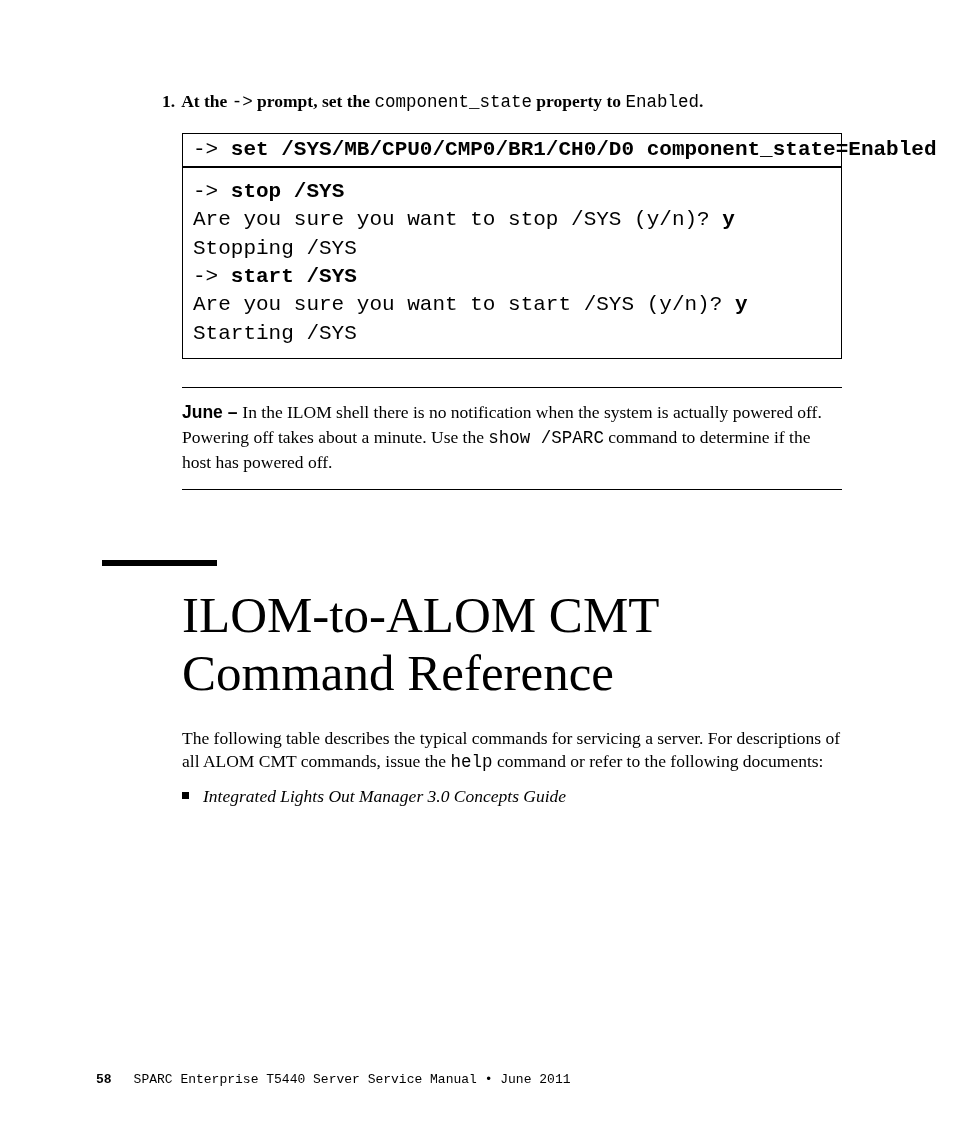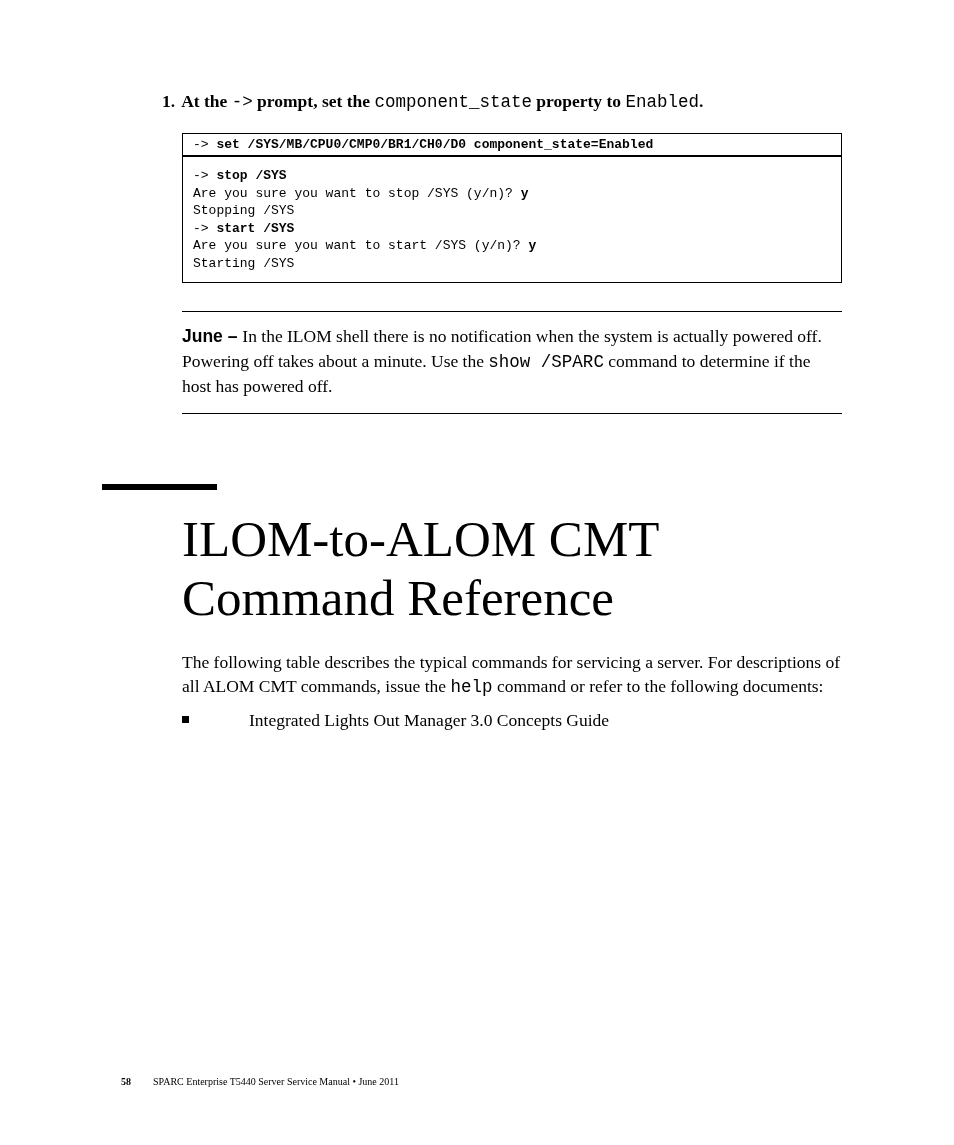--- a/index.html
+++ b/index.html
@@ -27,21 +27,21 @@
   }
   .step .num {
     font-weight: bold;
     margin-left: -20px;
     padding-right: 6px;
   }
   .codebox {
     border: 1px solid #000;
     padding: 3px 10px;
     font-family: "Courier New", Courier, monospace;
-    font-size: 13px;
+    font-size: 21px;
     line-height: 1.35;
     white-space: pre;
   }
   .codebox.small {
     padding: 2px 10px;
   }
   .codebox.multi {
     padding: 10px 10px;
   }
   .mono {
@@ -73,28 +73,28 @@
   }
   .bullet-sq {
     width: 7px;
     height: 7px;
     background: #000;
     margin-top: 7px;
     margin-right: 14px;
     flex: none;
   }
   .ital {
-    margin-left: 46px;
+    font-style: italic;
   }
   .footer {
     position: absolute;
-    left: 121px;
+    left: 96px;
     bottom: 58px;
-    font-family: Liberation Serif, serif;
-    font-size: 10px;
+    font-family: Liberation Mono, monospace;
+    font-size: 13px;
   }
   .footer .pnum {
     font-weight: bold;
     margin-right: 22px;
   }
   b { font-weight: bold; }
 </style>
 </head>
 <body>
 

